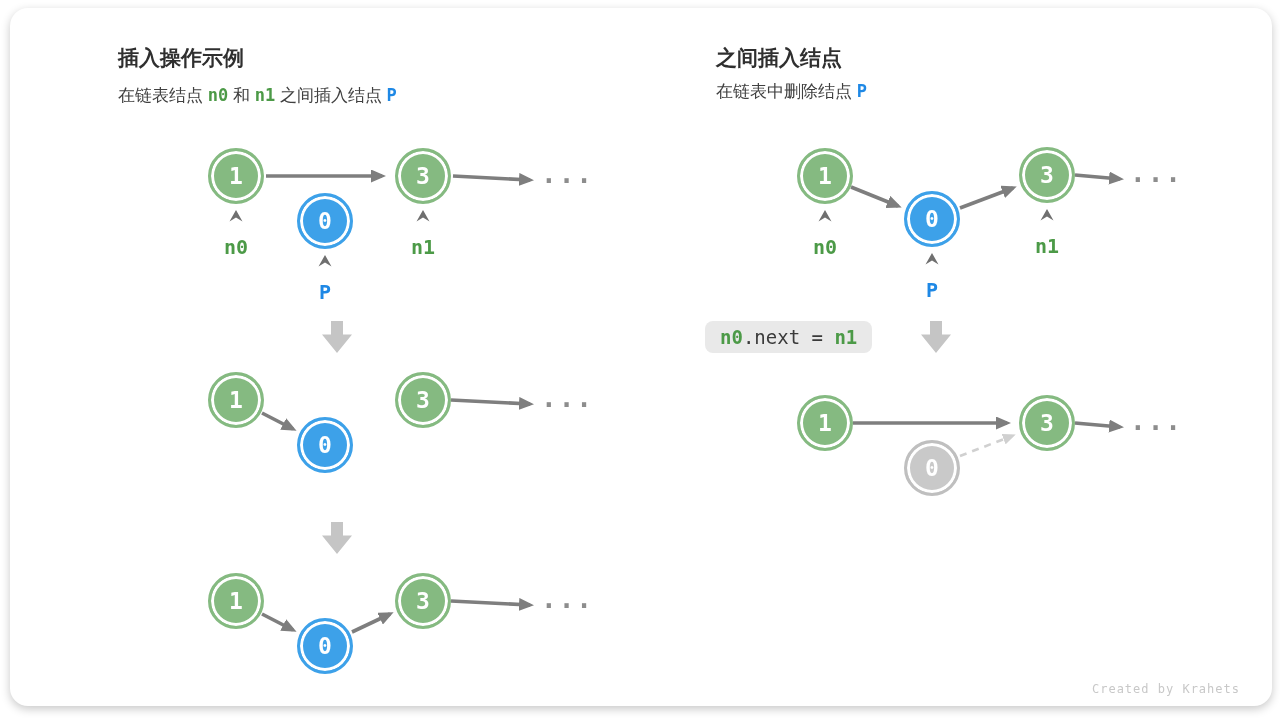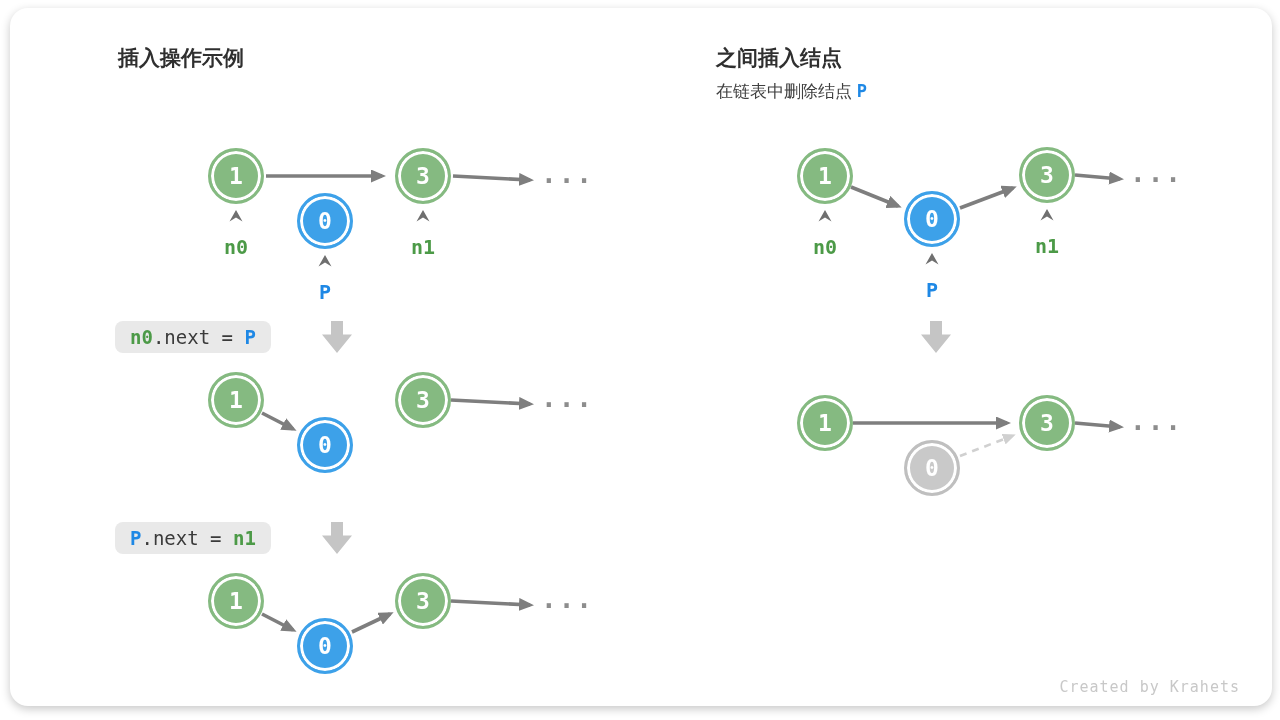--- a/index.html
+++ b/index.html
@@ -40,21 +40,21 @@
 
   .down-arrow { position: absolute; width: 30px; height: 32px; background: #c5c5c5;
     -webkit-clip-path: polygon(30% 0, 70% 0, 70% 42%, 100% 42%, 50% 100%, 0 42%, 30% 42%);
     clip-path: polygon(30% 0, 70% 0, 70% 42%, 100% 42%, 50% 100%, 0 42%, 30% 42%); }
 
   .dots { position: absolute; width: 44px; text-align: center;
     font-family: "DejaVu Sans Mono", monospace; font-weight: bold; font-size: 26px;
     color: #8d8d8d; letter-spacing: 2px; }
 
   .footer { position: absolute; right: 40px; bottom: 24px;
-    font-family: "DejaVu Sans Mono", monospace; font-size: 15px; color: #c8c8c8;
+    font-family: "DejaVu Sans Mono", monospace; font-size: 12px; color: #c8c8c8;
     letter-spacing: 1px; }
 </style>
 </head>
 <body>
 
 <div class="stage">
   <div class="card"></div>
 
   <svg class="arrows" viewBox="0 0 1280 720">
     <defs>
@@ -81,48 +81,47 @@
     <path d="M1075,175 L1120,179" stroke="#7e7e7e" stroke-width="3.6" fill="none" marker-end="url(#ah)"></path>
 
     <path d="M853,423 L1007,423" stroke="#7e7e7e" stroke-width="3.6" fill="none" marker-end="url(#ah)"></path>
     <path d="M1075,423 L1120,427" stroke="#7e7e7e" stroke-width="3.6" fill="none" marker-end="url(#ah)"></path>
     <path d="M960,456 L1012,436" stroke="#d0d0d0" stroke-width="2.6" stroke-dasharray="7 6" fill="none" marker-end="url(#ahl)"></path>
   </svg>
 
   <div class="layer">
 
     <div class="title" style="left:118px; top:44px">插入操作示例</div>
+    <div class="subtitle" style="left:118px; top:84px"><span class="seg-plain">在链表结点 </span><span class="seg-green">n0</span><span class="seg-plain"> 和 </span><span class="seg-green">n1</span><span class="seg-plain"> 之间插入结点 </span><span class="seg-blue">P</span></div>
 
     <div class="node green" style="left:208px; top:148px">1</div>
     <div class="node blue" style="left:297px; top:193px">0</div>
     <div class="node green" style="left:395px; top:148px">3</div>
     <div class="dots" style="left:541px; top:159px">...</div>
 
     <svg class="caret" style="left:229px; top:210px" viewBox="0 0 14 12">
         <path d="M7,0 L13.5,11.5 L7,7.6 L0.5,11.5 Z" fill="#6f6f6f"></path>
       </svg>
     <div class="ptr green" style="left:236px; top:235px">n0</div>
     <svg class="caret" style="left:318px; top:255px" viewBox="0 0 14 12">
         <path d="M7,0 L13.5,11.5 L7,7.6 L0.5,11.5 Z" fill="#6f6f6f"></path>
       </svg>
     <div class="ptr blue" style="left:325px; top:280px">P</div>
     <svg class="caret" style="left:416px; top:210px" viewBox="0 0 14 12">
         <path d="M7,0 L13.5,11.5 L7,7.6 L0.5,11.5 Z" fill="#6f6f6f"></path>
       </svg>
     <div class="ptr green" style="left:423px; top:235px">n1</div>
 
-    <div class="chip" style="left:115px; top:321px"><span class="seg-green">n0</span><span>.next = </span><span class="seg-blue">P</span></div>
     <div class="down-arrow" style="left:322px; top:321px"></div>
 
     <div class="node green" style="left:208px; top:372px">1</div>
     <div class="node blue" style="left:297px; top:417px">0</div>
     <div class="node green" style="left:395px; top:372px">3</div>
     <div class="dots" style="left:541px; top:383px">...</div>
 
-    <div class="chip" style="left:115px; top:522px"><span class="seg-blue">P</span><span>.next = </span><span class="seg-green">n1</span></div>
     <div class="down-arrow" style="left:322px; top:522px"></div>
 
     <div class="node green" style="left:208px; top:573px">1</div>
     <div class="node blue" style="left:297px; top:618px">0</div>
     <div class="node green" style="left:395px; top:573px">3</div>
     <div class="dots" style="left:541px; top:584px">...</div>
 
     <div class="title" style="left:716px; top:44px">之间插入结点</div>
     <div class="subtitle" style="left:716px; top:80px"><span class="seg-plain">在链表中删除结点 </span><span class="seg-blue">P</span></div>
 
@@ -137,20 +136,21 @@
     <div class="ptr green" style="left:825px; top:235px">n0</div>
     <svg class="caret" style="left:925px; top:253px" viewBox="0 0 14 12">
         <path d="M7,0 L13.5,11.5 L7,7.6 L0.5,11.5 Z" fill="#6f6f6f"></path>
       </svg>
     <div class="ptr blue" style="left:932px; top:278px">P</div>
     <svg class="caret" style="left:1040px; top:209px" viewBox="0 0 14 12">
         <path d="M7,0 L13.5,11.5 L7,7.6 L0.5,11.5 Z" fill="#6f6f6f"></path>
       </svg>
     <div class="ptr green" style="left:1047px; top:234px">n1</div>
 
+    <div class="chip" style="left:705px; top:321px"><span class="seg-green">n0</span><span>.next = </span><span class="seg-green">n1</span></div>
     <div class="down-arrow" style="left:921px; top:321px"></div>
 
     <div class="node green" style="left:797px; top:395px">1</div>
     <div class="node gray" style="left:904px; top:440px">0</div>
     <div class="node green" style="left:1019px; top:395px">3</div>
     <div class="dots" style="left:1130px; top:406px">...</div>
 
     <div class="footer">Created by Krahets</div>
   </div>
 </div>

